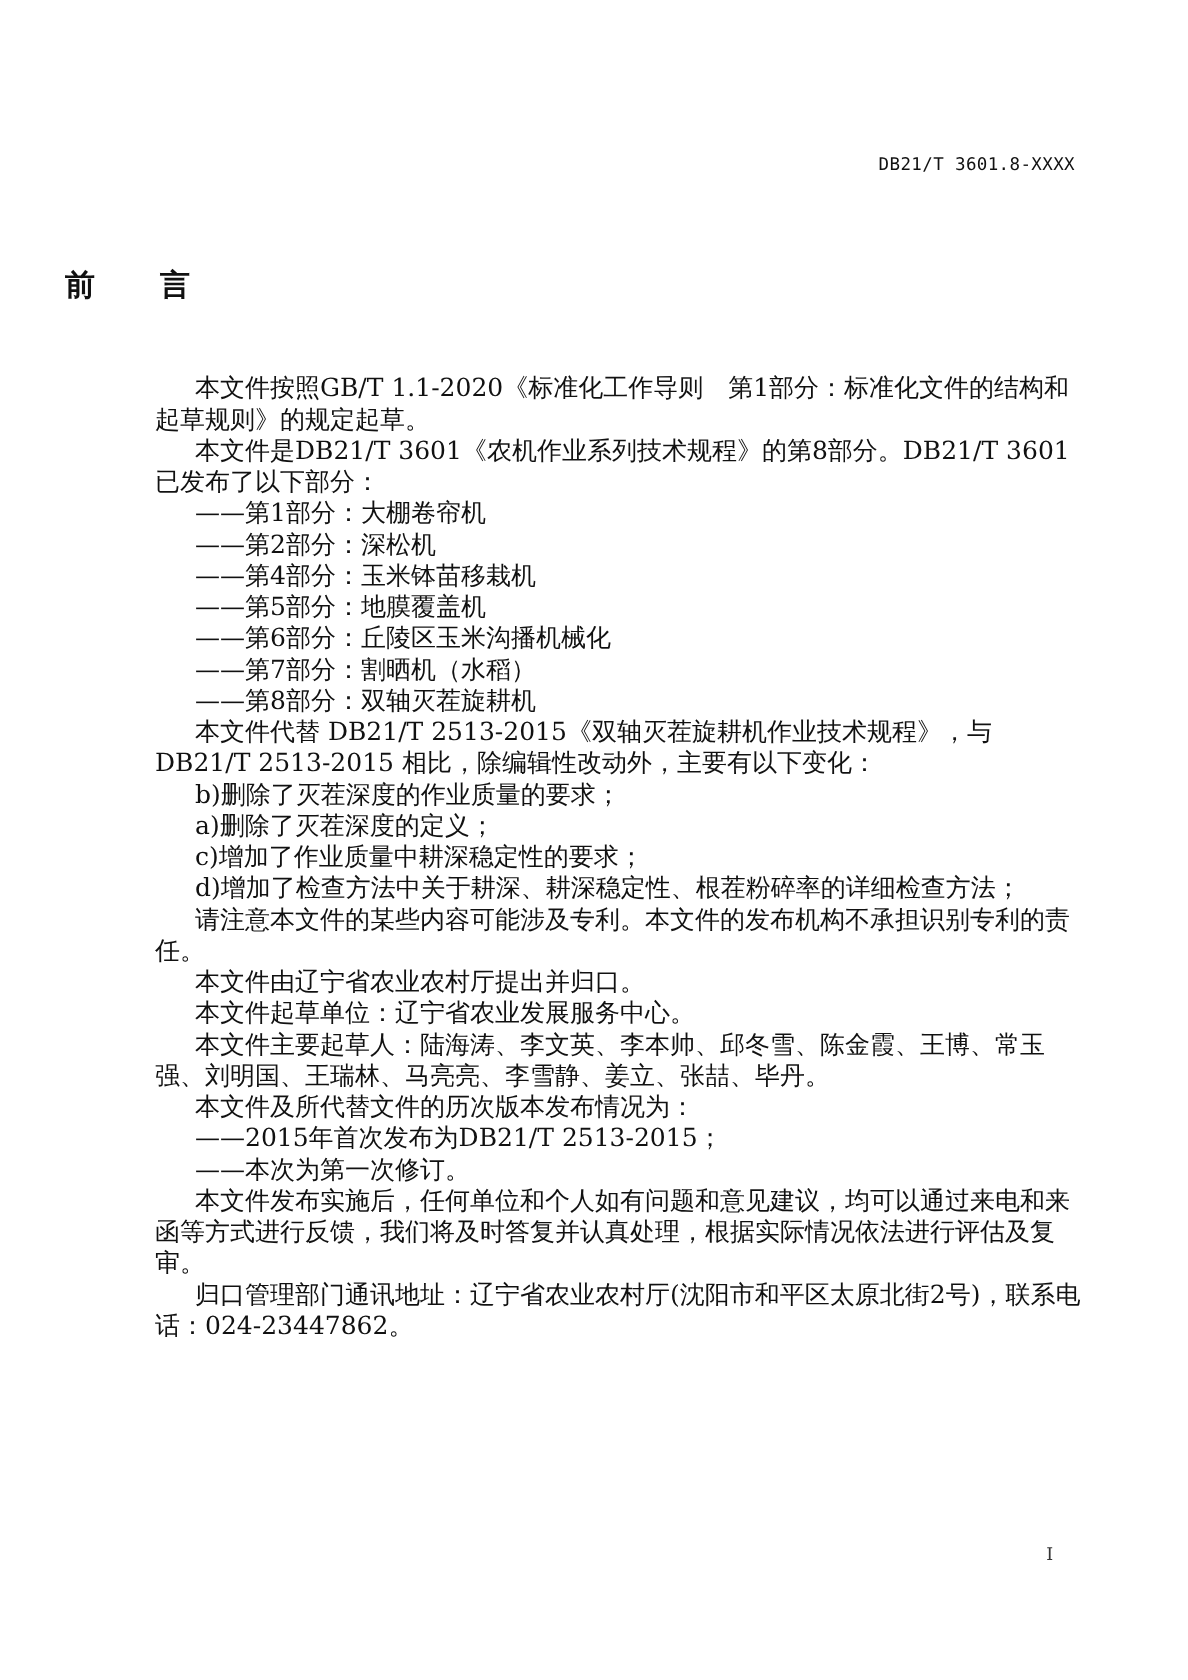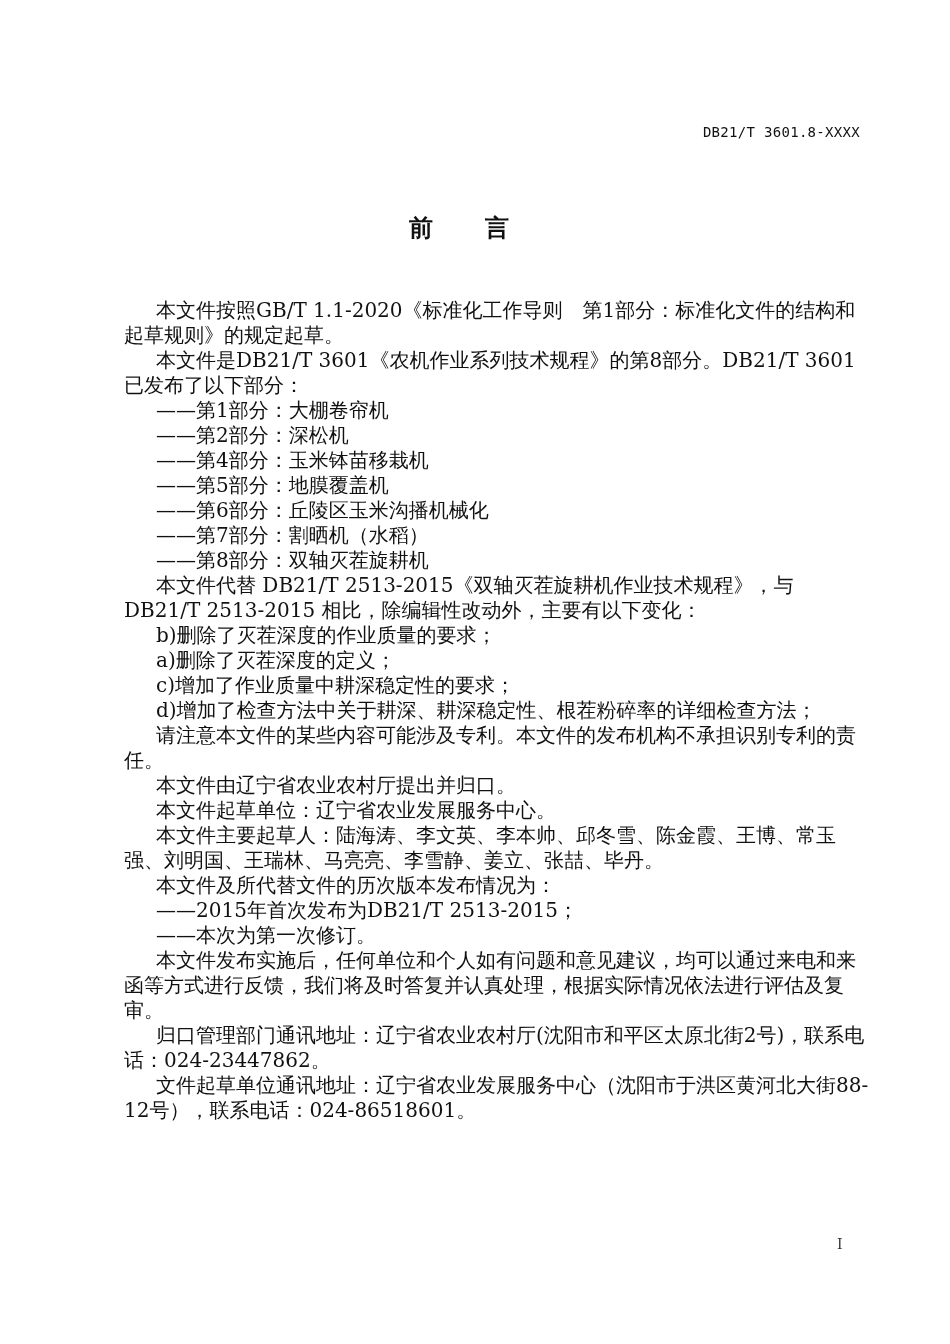--- a/index.html
+++ b/index.html
@@ -1,20 +1,20 @@
 <!DOCTYPE html>
 <html><head>
 <meta charset="utf-8">
 <style>
   html, body { margin: 0; padding: 0; background: #ffffff; }
   body { width: 950px; height: 1344px; position: relative; overflow: hidden;
          font-family: "DejaVu Serif", "Liberation Serif", serif; color: #111; }
   .header-code { position: absolute; top: 124px; right: 90px;
     font-family: "DejaVu Sans Mono", "Liberation Mono", monospace; font-size: 14px; letter-spacing: 0.3px; }
-  .title { position: absolute; top: 212px; left: 0; width: 918px; text-align: center;
+  .title { position: absolute; top: 212px; left: 0; width: 918px; text-align: left;
     font-family: "DejaVu Sans", "Liberation Sans", sans-serif; font-size: 24px; font-weight: bold; letter-spacing: 52px; padding-left: 52px; box-sizing: border-box; }
   .body { position: absolute; top: 298px; left: 100px; width: 748px; font-size: 20px; line-height: 25px; margin-left: 24px; }
   .p { text-indent: 32px; margin: 0; }
   .li { margin: 0; padding-left: 32px; }
   .page-num { position: absolute; top: 1236px; left: 837px; font-size: 14px; color: #333; }
 </style>
 </head>
 <body>
 
 <div class="header-code">DB21/T 3601.8-XXXX</div>
@@ -43,16 +43,15 @@
   <p class="p">本文件由辽宁省农业农村厅提出并归口。</p>
   <p class="p">本文件起草单位：辽宁省农业发展服务中心。</p>
   <p class="p">本文件主要起草人：陆海涛、李文英、李本帅、邱冬雪、陈金霞、王博、常玉强、刘明国、王瑞林、马亮亮、李雪静、姜立、张喆、毕丹。</p>
   <p class="p">本文件及所代替文件的历次版本发布情况为：</p>
   <div>
     <p class="li">——2015年首次发布为DB21/T 2513-2015；</p>
     <p class="li">——本次为第一次修订。</p>
   </div>
   <p class="p">本文件发布实施后，任何单位和个人如有问题和意见建议，均可以通过来电和来函等方式进行反馈，我们将及时答复并认真处理，根据实际情况依法进行评估及复审。</p>
   <p class="p">归口管理部门通讯地址：辽宁省农业农村厅(沈阳市和平区太原北街2号)，联系电话：024-23447862。</p>
-  <p class="p">文件起草单位通讯地址：辽宁省农业发展服务中心（沈阳市于洪区黄河北大街88-12号），联系电话：024-86518601。</p>
 </div>
 
 <div class="page-num">I</div>
 
 </body></html>

